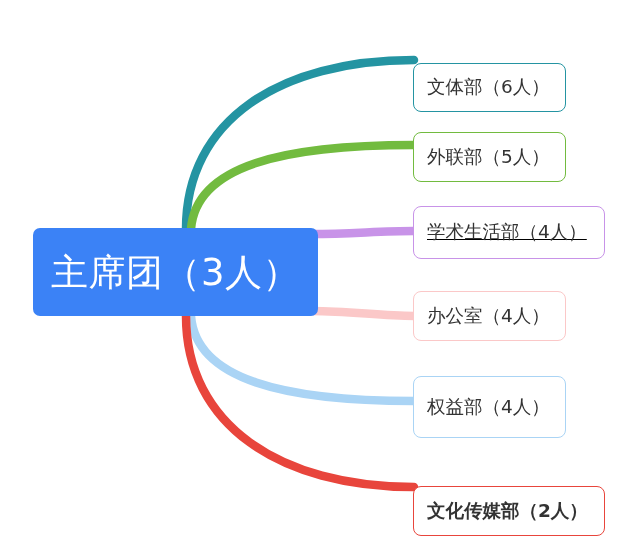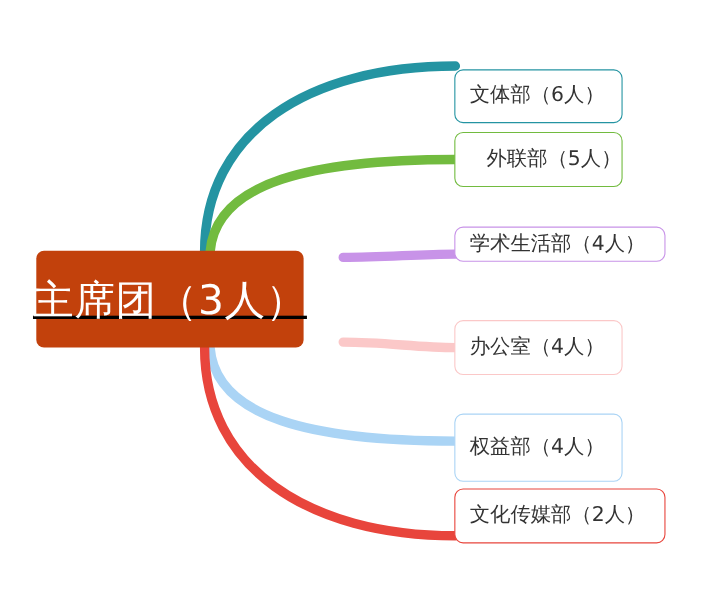--- a/index.html
+++ b/index.html
@@ -70,38 +70,38 @@
     <g id="connector-group">
         <path d="M 186 229 C 186 120 280 60 414 60" stroke="#2494A2" stroke-width="8.5" stroke-linecap="round" fill="none"></path>
         <path d="M 191 229 C 196 165 285 145 414 145" stroke="#72BB3F" stroke-width="8.5" stroke-linecap="round" fill="none"></path>
         <path d="M 312 234 C 350 234 380 231 414 231" stroke="#C893E8" stroke-width="8.5" stroke-linecap="round" fill="none"></path>
         <path d="M 312 311 C 350 311 380 316 414 316" stroke="#FBC8C8" stroke-width="8.5" stroke-linecap="round" fill="none"></path>
         <path d="M 191 316 C 196 380 285 401 414 401" stroke="#AAD4F5" stroke-width="8.5" stroke-linecap="round" fill="none"></path>
         <path d="M 186 316 C 186 425 280 487 414 487" stroke="#E8453C" stroke-width="8.5" stroke-linecap="round" fill="none"></path>
       </g>
   </svg>
 
-  <div class="root-node" style="left: 33px; top: 228px; width: 243px; height: 88px; background: #c2410c; text-decoration: underline;">
+  <div class="root-node" style="left: 33px; top: 228px; width: 285px; height: 88px; background: #3b82f6;">
     <span class="root-node-label" style="color: rgb(255, 255, 255);">主席团（3人）</span>
   </div>
 
   <div id="branch-container">
       <div class="branch-node" style="left: 413px; top: 35px; width: 153px; height: 49px; border-color: rgb(36, 148, 162); margin-top: 28px;">
         <span class="branch-node-label">文体部（6人）</span>
       </div>
-      <div class="branch-node" style="left: 413px; top: 120px; width: 153px; height: 50px; border-color: rgb(114, 187, 63); justify-content: flex-end;">
+      <div class="branch-node" style="left: 413px; top: 132px; width: 153px; height: 50px; border-color: rgb(114, 187, 63);">
         <span class="branch-node-label">外联部（5人）</span>
       </div>
-      <div class="branch-node" style="left: 413px; top: 206px; width: 192px; height: 32px; border-color: rgb(200, 147, 232);">
+      <div class="branch-node" style="left: 413px; top: 206px; width: 192px; height: 53px; border-color: rgb(200, 147, 232); text-decoration: underline;">
         <span class="branch-node-label">学术生活部（4人）</span>
       </div>
       <div class="branch-node" style="left: 413px; top: 291px; width: 153px; height: 50px; border-color: rgb(251, 200, 200); text-align: right;">
         <span class="branch-node-label">办公室（4人）</span>
       </div>
       <div class="branch-node" style="left: 413px; top: 376px; width: 153px; height: 62px; border-color: rgb(170, 212, 245);">
         <span class="branch-node-label">权益部（4人）</span>
       </div>
-      <div class="branch-node" style="left: 413px; top: 444px; width: 192px; height: 50px; border-color: rgb(232, 69, 60);">
+      <div class="branch-node" style="left: 413px; top: 486px; width: 192px; height: 50px; border-color: rgb(232, 69, 60); font-weight: bold;">
         <span class="branch-node-label">文化传媒部（2人）</span>
       </div>
     </div>
 
 </div>
 
 </body></html>

